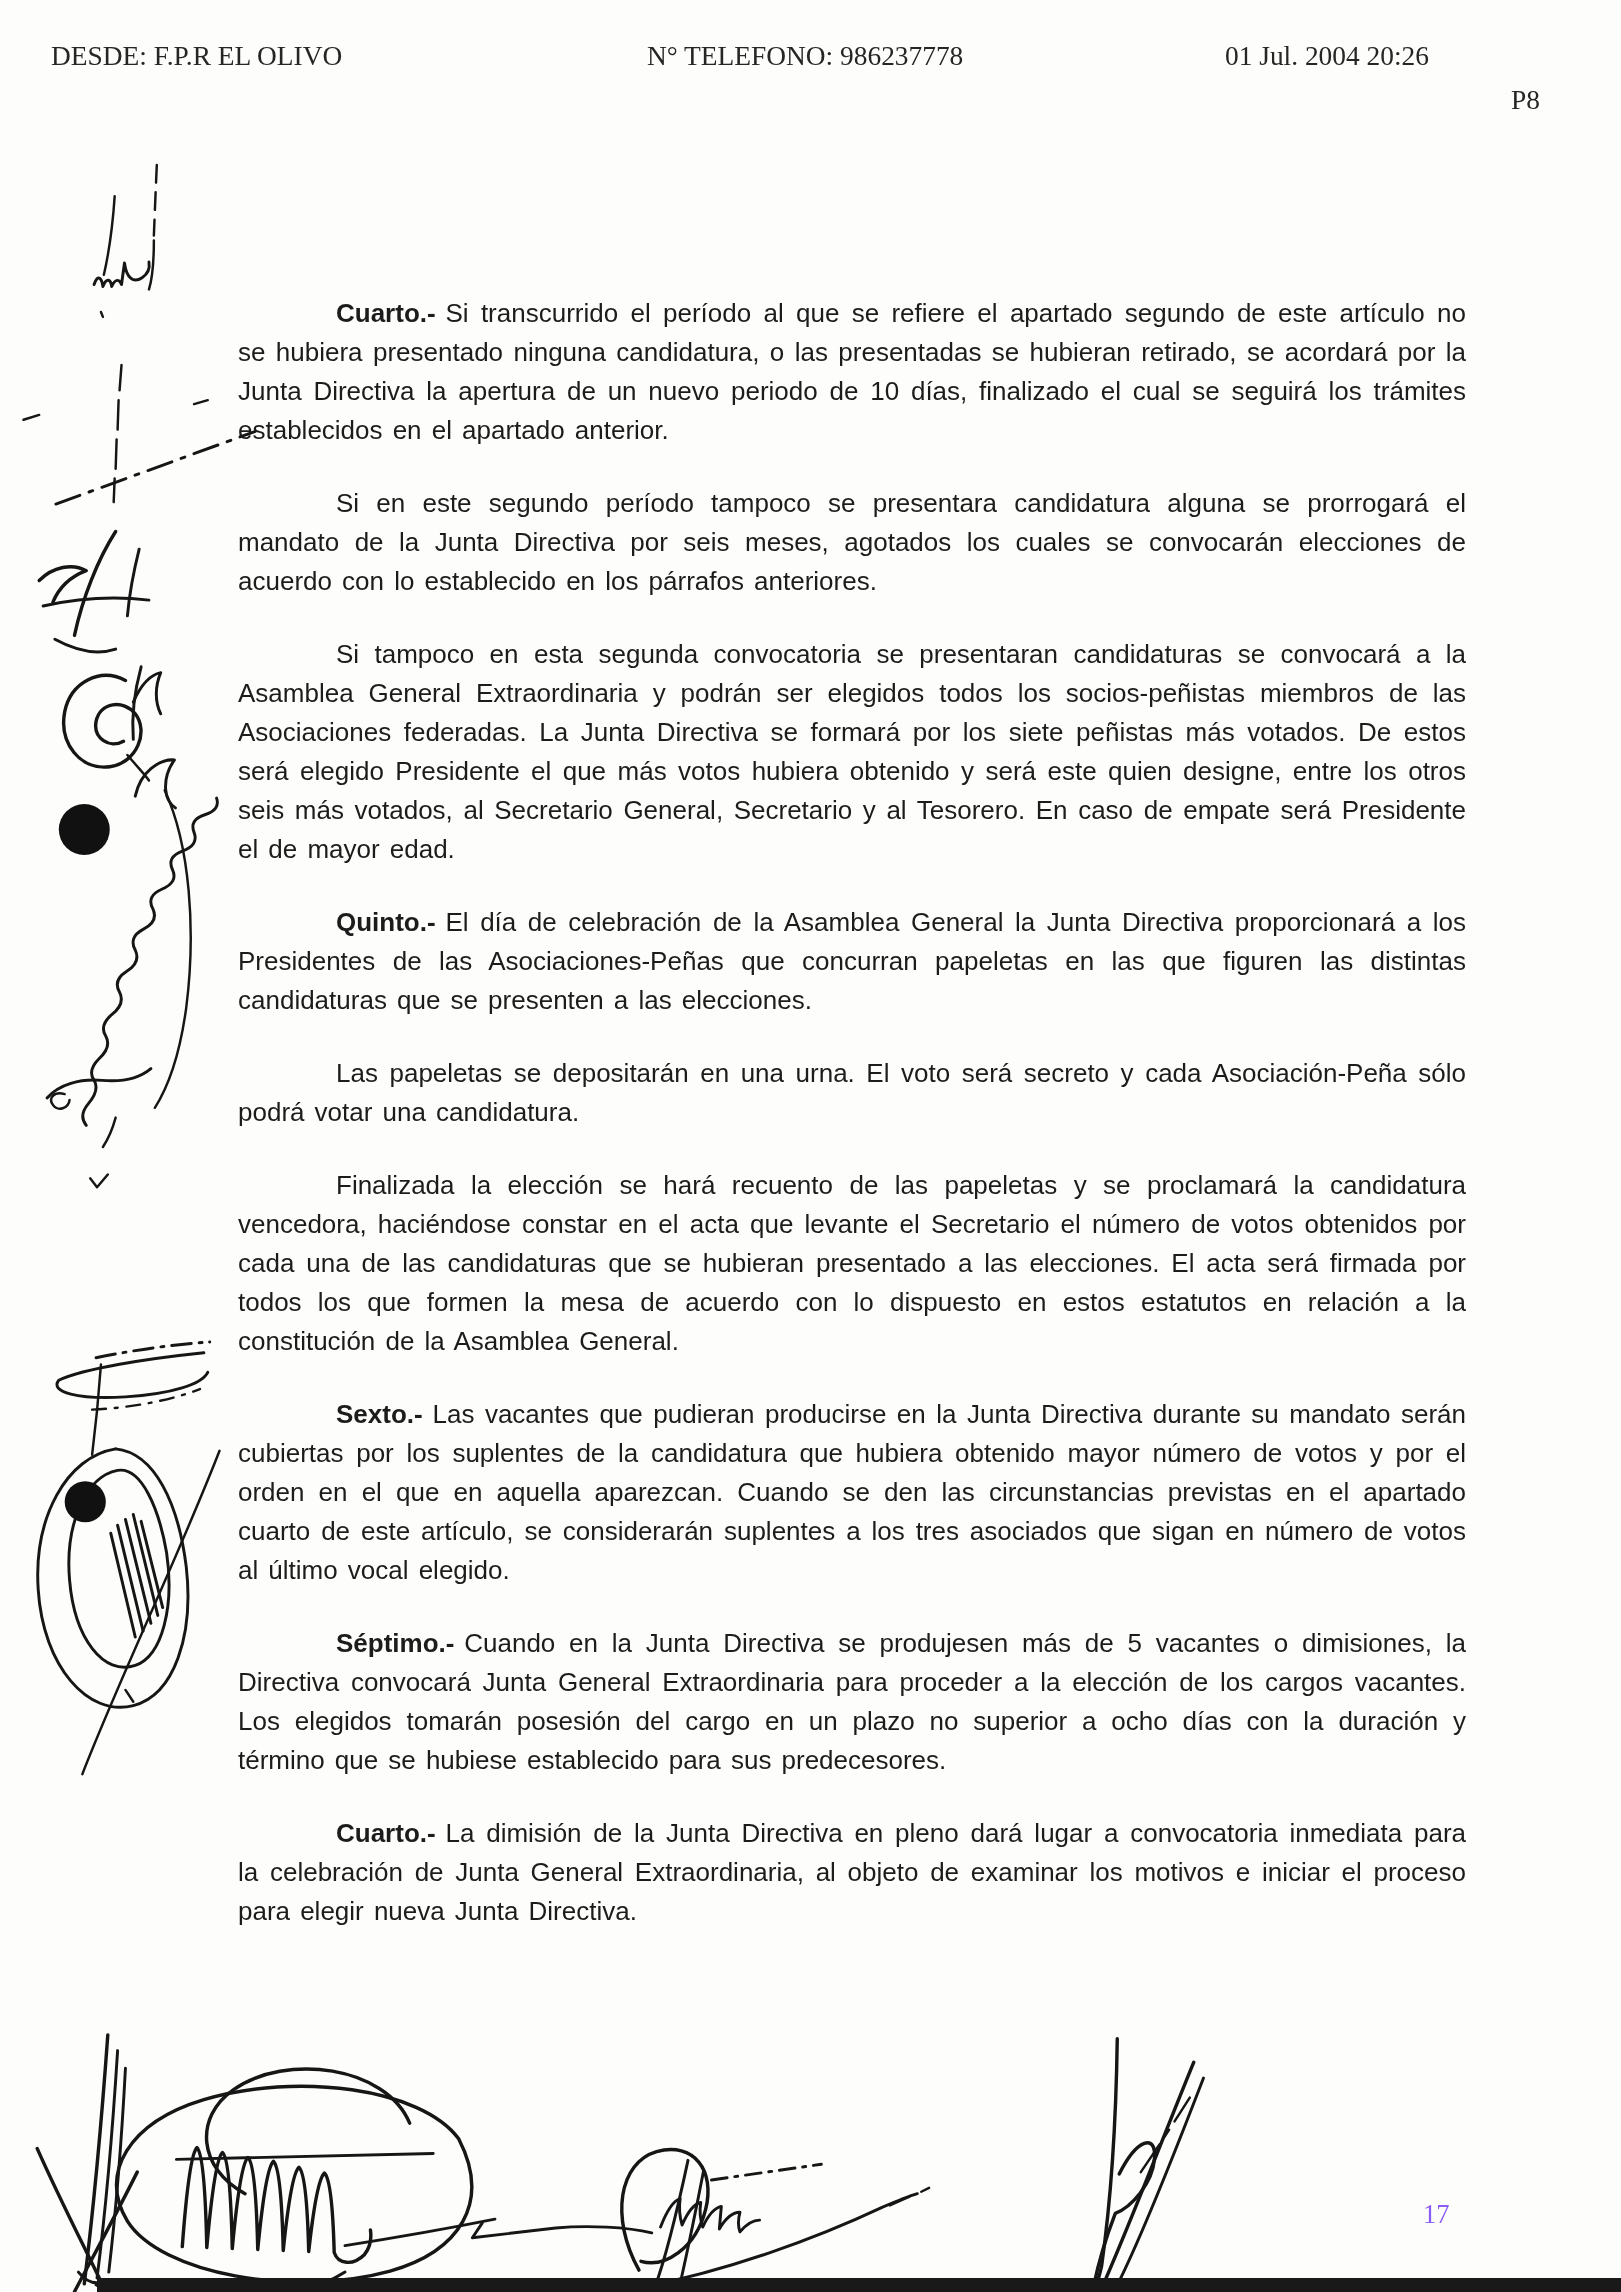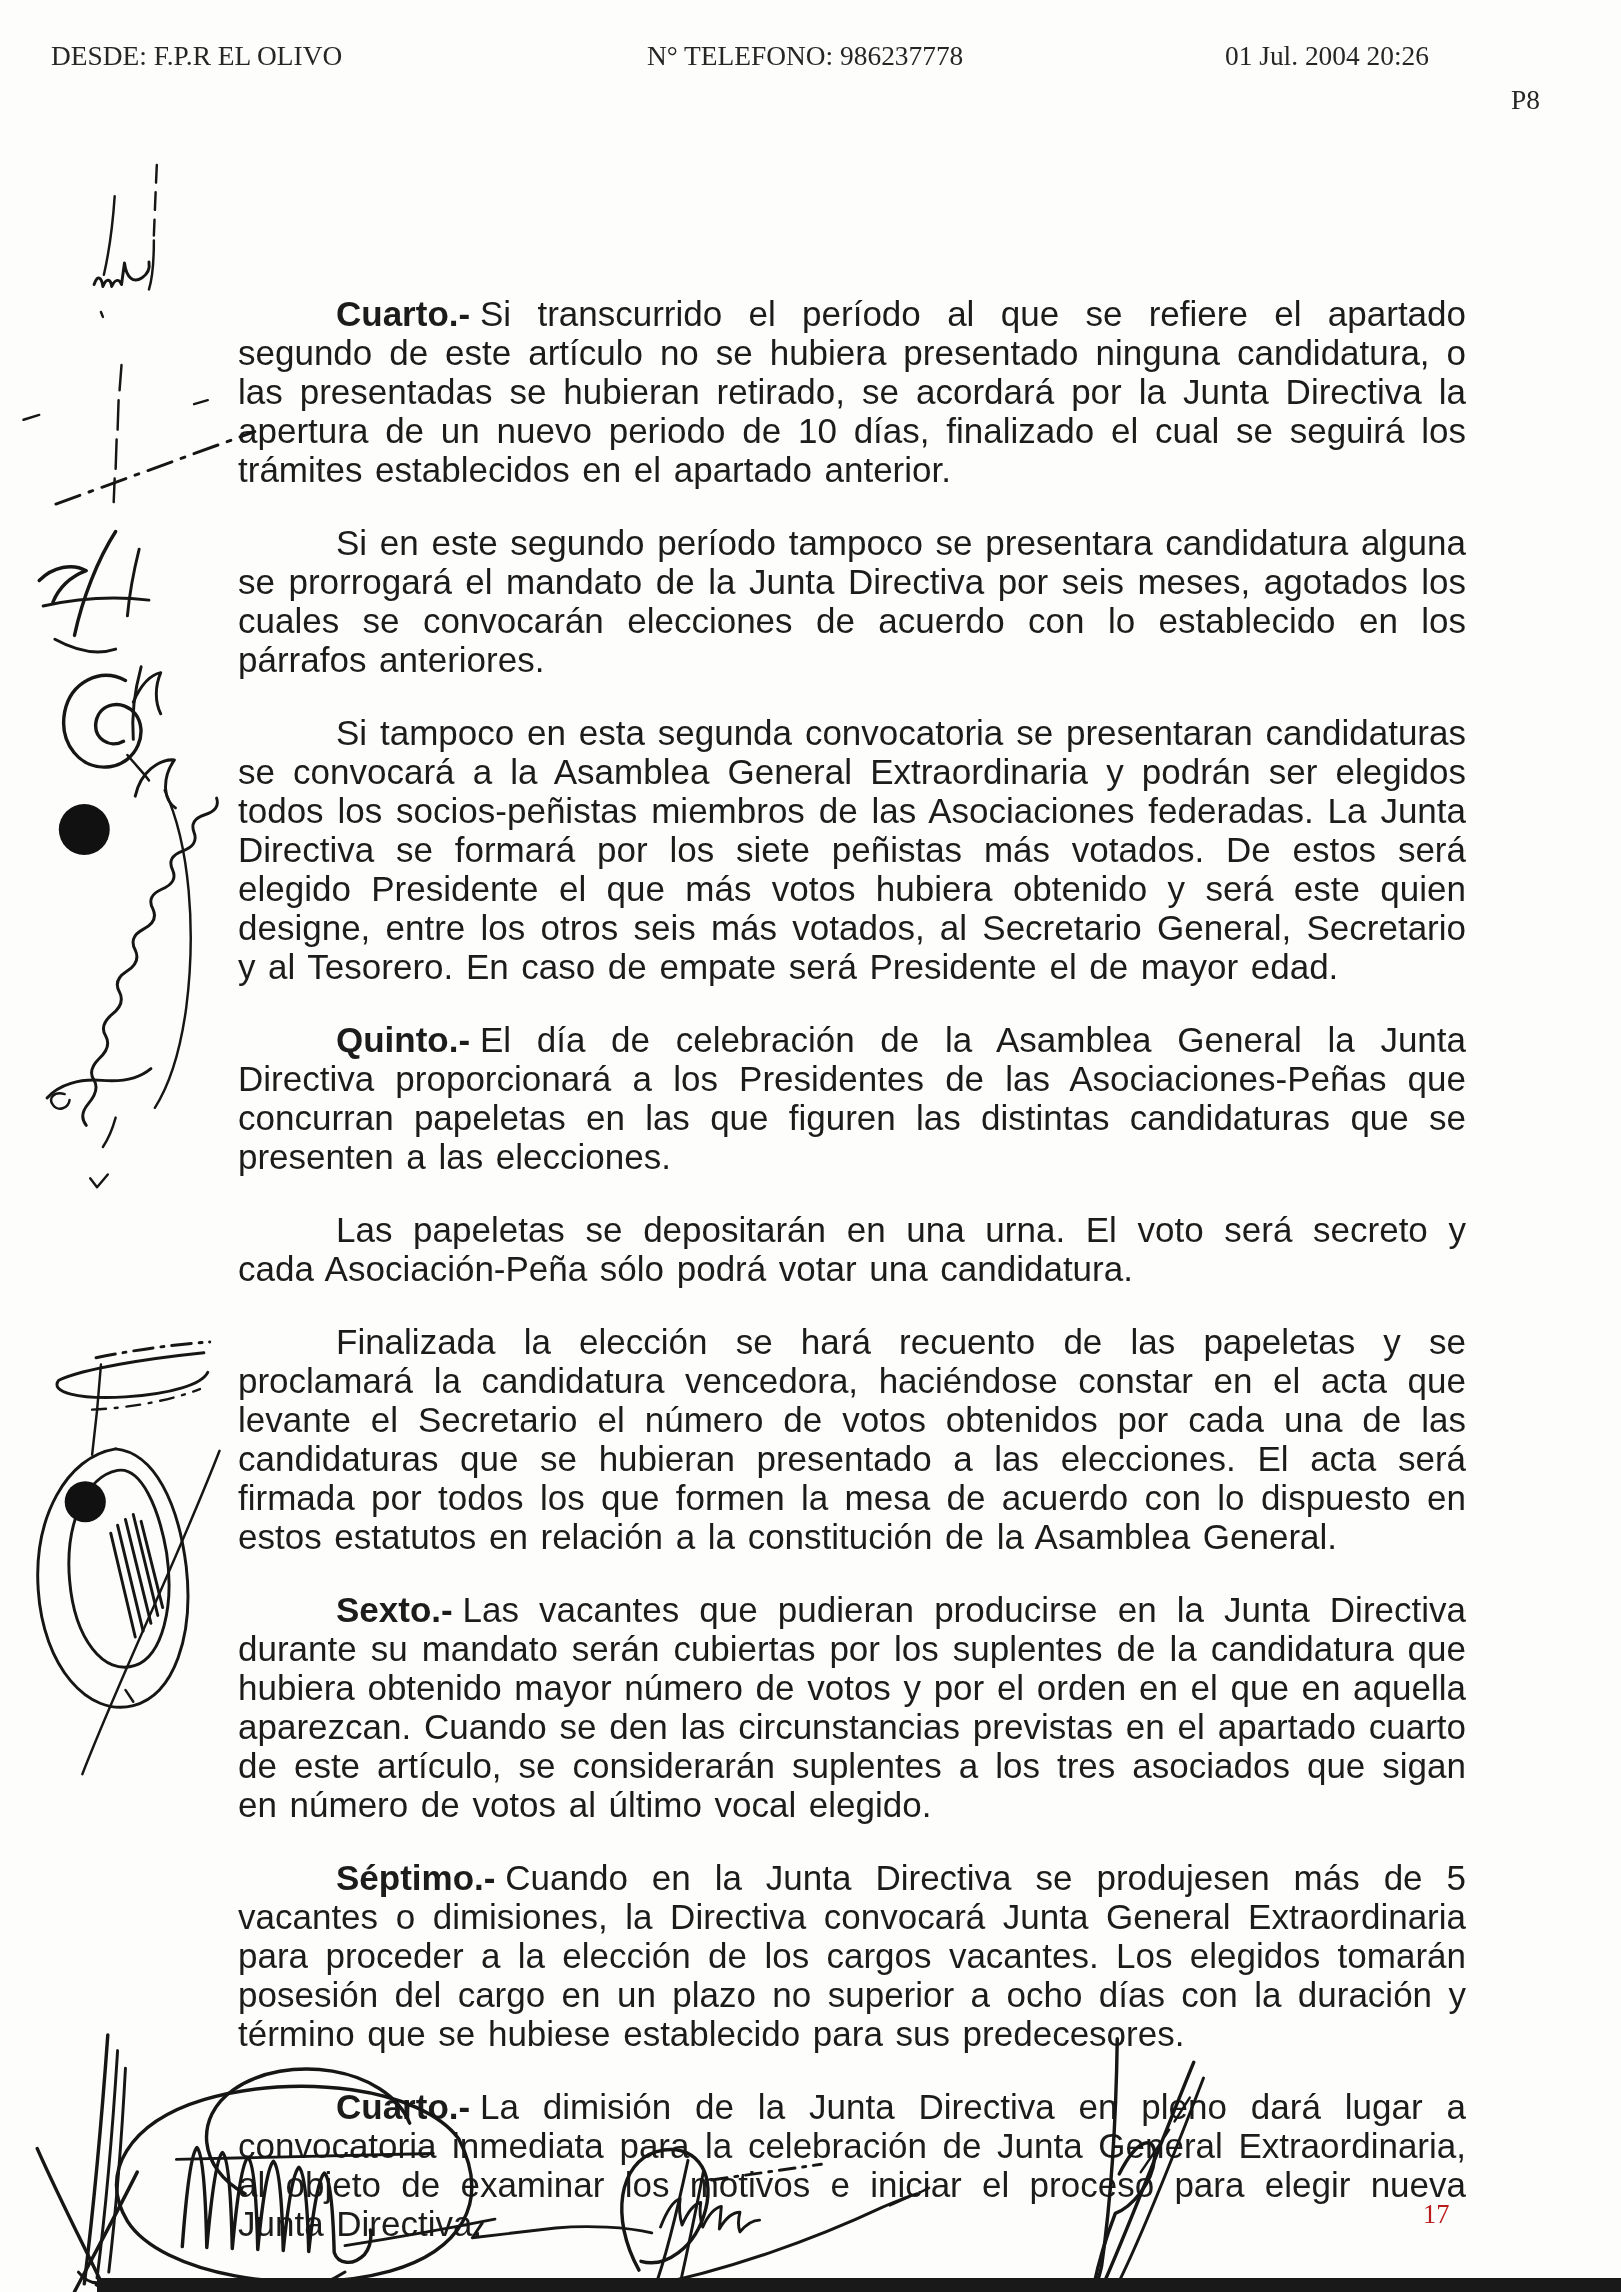--- a/index.html
+++ b/index.html
@@ -25,21 +25,21 @@
   .fax-from    { left:51px; }
   .fax-phone   { left:647px; }
   .fax-date    { left:1225px; }
   .fax-page    { left:1511px;margin-top:44px; }
 
   
   .doc-body {
     position:absolute;
     left:238px; top:294px;
     width:1228px;
-    font-size:35px;
+    font-size:26px;
     line-height:39px;
     text-align:justify;
     word-spacing:2.9px;
     color:#1c1c1c;
   }
   .doc-body p {
     margin:0 0 34px 0;
     text-indent:98px;
   }
   .para-heading { font-weight:bold; margin-right:9.8px; }
@@ -51,21 +51,21 @@
     width:1621px; height:2293px;
     pointer-events:none;
   }
   .ink-overlay path { fill:none; stroke:#161616; stroke-linecap:round; stroke-linejoin:round; }
 
   .page-number {
     position:absolute;
     left:1423px; top:2199px;
     font-family:"Liberation Serif", serif;
     font-size:26.5px;
-    color:#b91c1c;
+    color:#8b5cf6;
   }
   .scan-band {
     position:absolute;
     left:97px; top:2278px;
     width:1524px; height:14.7px;
     background:#191919;
   }
 </style>
 </head>
 <body>

